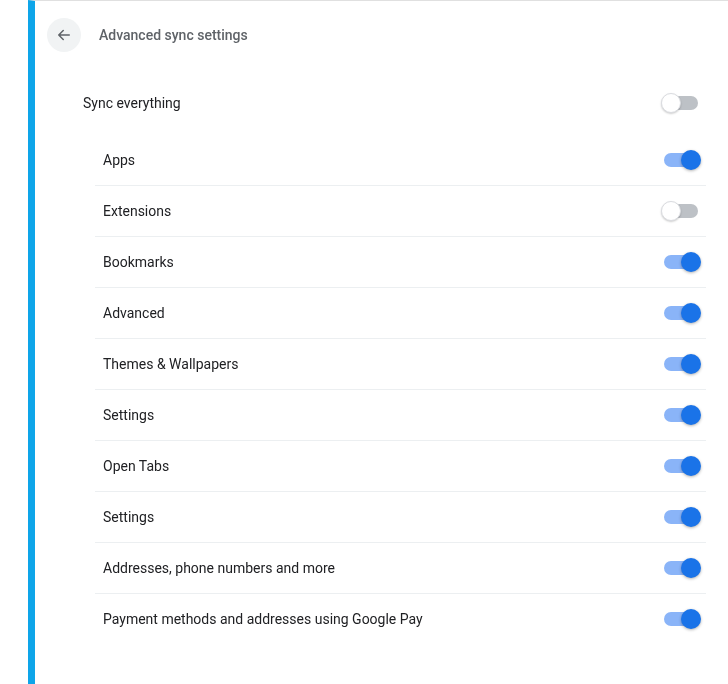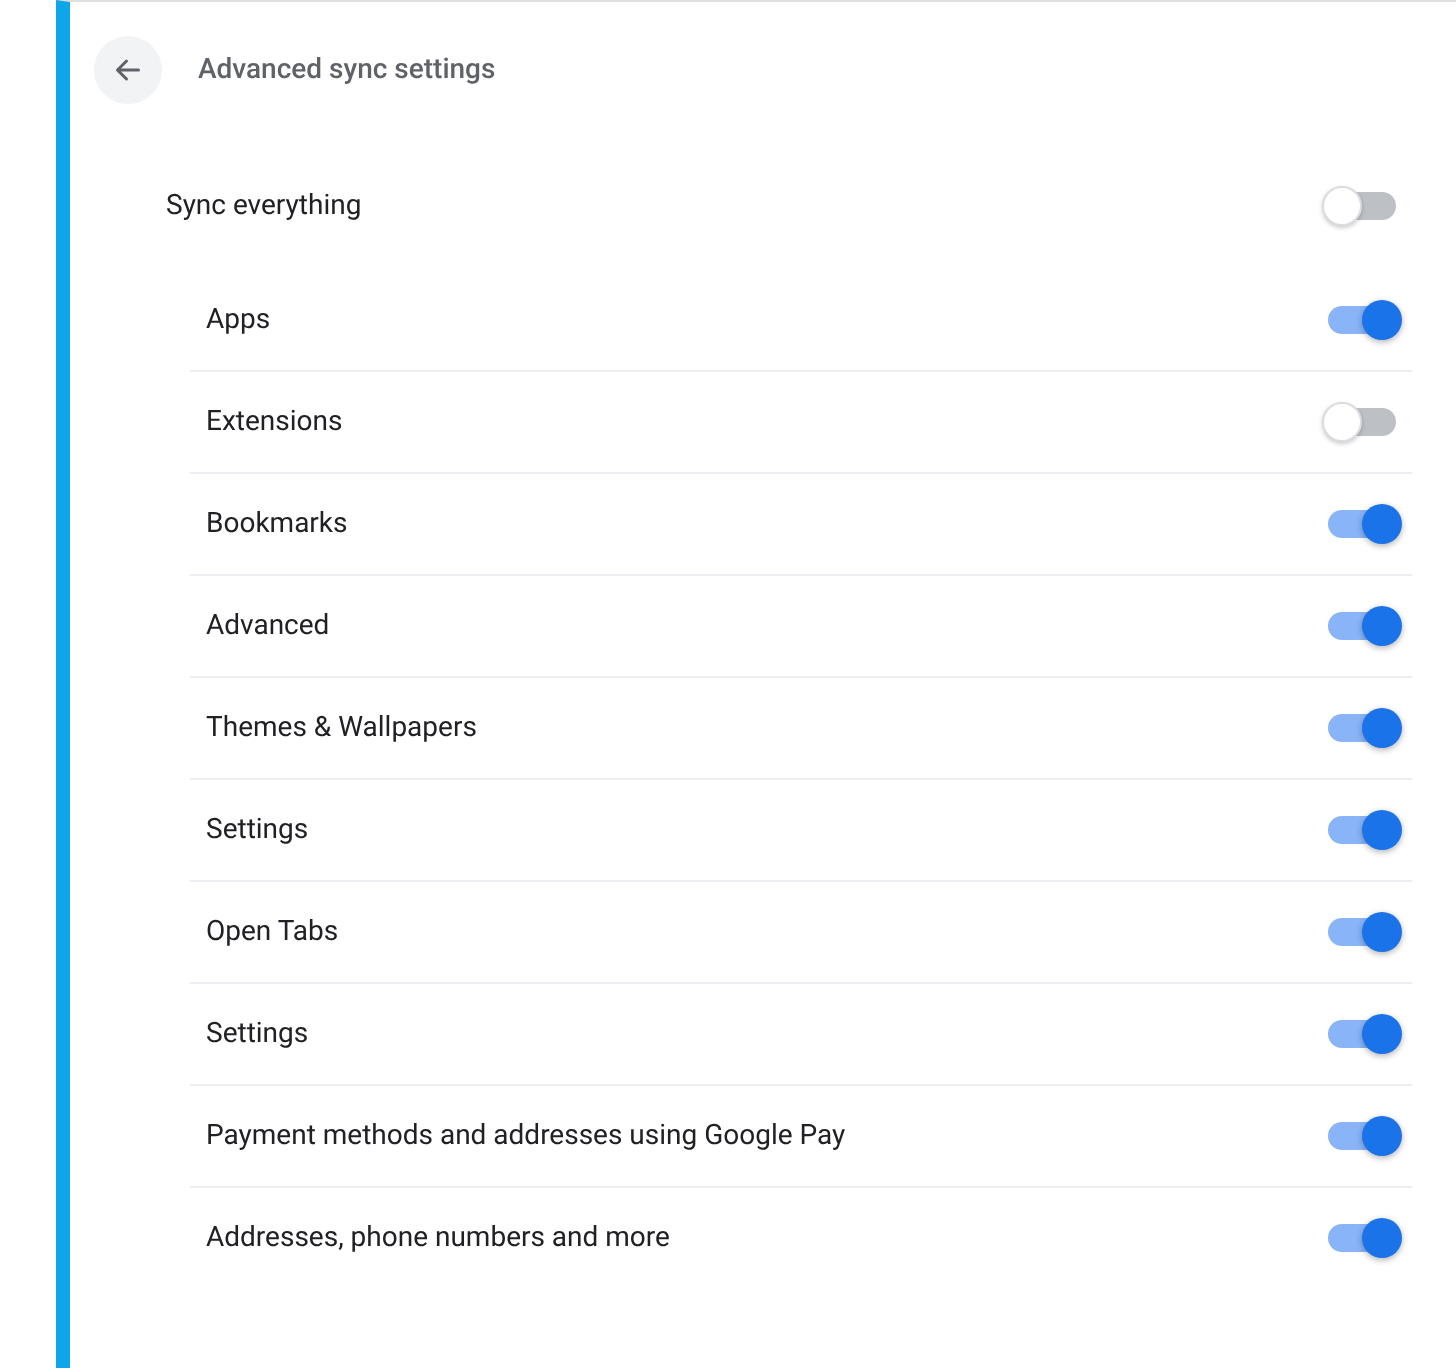--- a/index.html
+++ b/index.html
@@ -178,26 +178,26 @@
             <div class="knob"></div>
           </div>
         </div>
         <div class="item-row">
           <span class="item-label">Settings</span>
           <div class="toggle on">
             <div class="knob"></div>
           </div>
         </div>
         <div class="item-row">
+          <span class="item-label">Addresses, phone numbers and more</span>
+          <div class="toggle on">
+            <div class="knob"></div>
+          </div>
+        </div>
+        <div class="item-row">
           <span class="item-label">Payment methods and addresses using Google Pay</span>
-          <div class="toggle on">
-            <div class="knob"></div>
-          </div>
-        </div>
-        <div class="item-row">
-          <span class="item-label">Addresses, phone numbers and more</span>
           <div class="toggle on">
             <div class="knob"></div>
           </div>
         </div>
       </div>
   </div>
 </div>
 
 </body></html>

